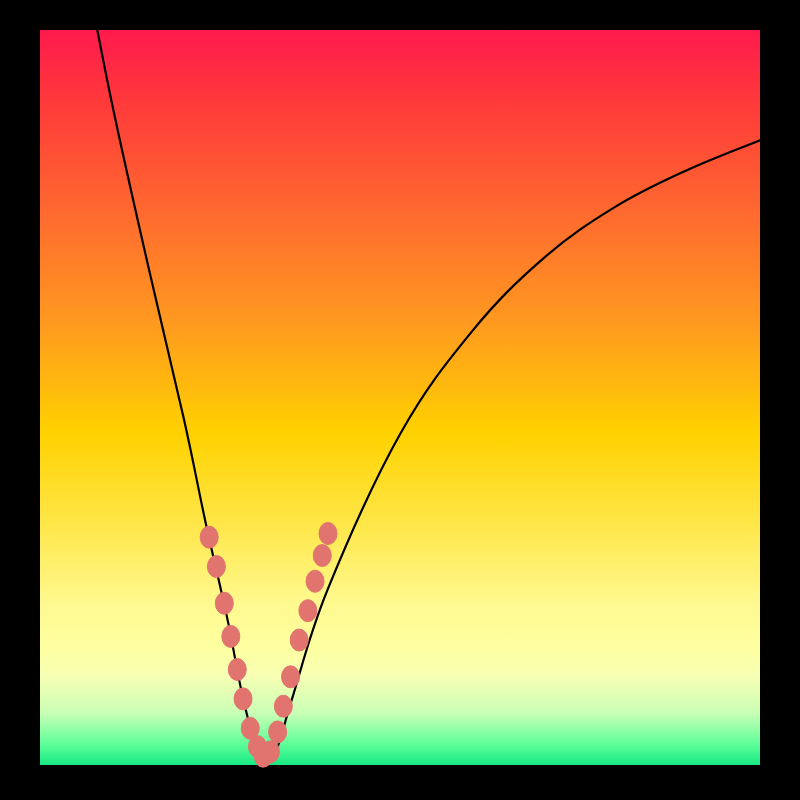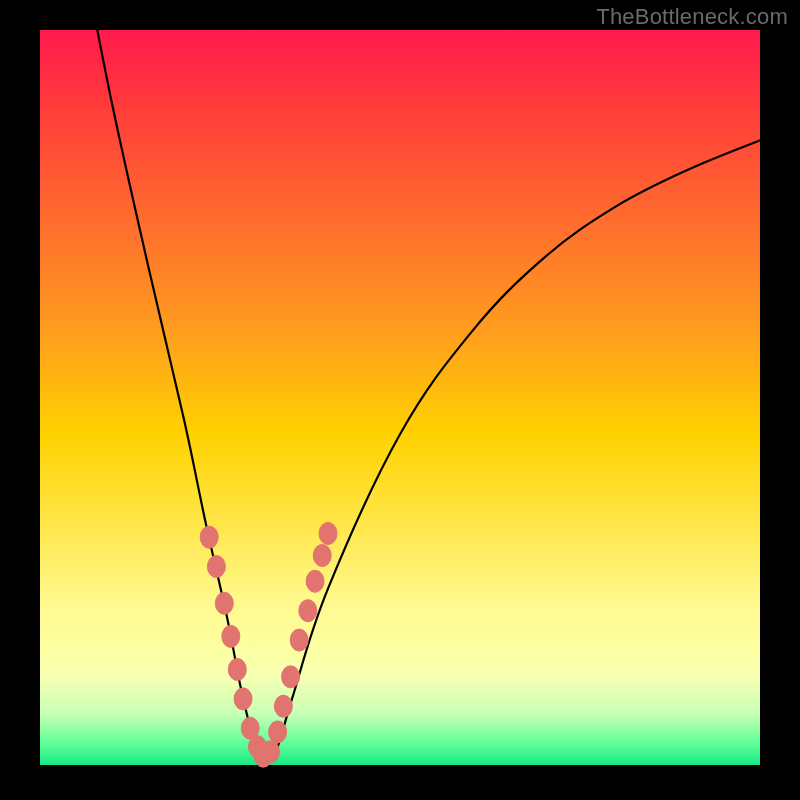--- a/index.html
+++ b/index.html
@@ -64,21 +64,20 @@
   }
   .bead {
     fill: #e2746f;
     stroke: #e2746f;
   }
 </style>
 </head>
 <body>
 
 <div class="frame">
-  <div class="watermark">TheBottleneck.com</div>
   <div class="plot-area">
     <svg class="overlay" viewBox="0 0 720 735" preserveAspectRatio="none">
       <path id="curve-path" class="curve" d="M 43.20 -73.50 C 48.38 -47.04, 60.34 17.93, 72.00 73.50 C 83.66 129.07, 95.04 178.31, 108.00 235.20 C 120.96 292.09, 133.63 343.25, 144.00 389.55 C 154.37 435.86, 157.82 456.73, 165.60 492.45 C 173.38 528.17, 180.72 557.57, 187.20 588.00 C 193.68 618.43, 196.42 638.35, 201.60 661.50 C 206.78 684.65, 211.46 704.72, 216.00 716.63 C 220.54 728.53, 222.91 727.65, 226.80 727.65 C 230.69 727.65, 233.06 727.21, 237.60 716.63 C 242.14 706.04, 242.93 697.29, 252.00 668.85 C 261.07 640.41, 268.56 606.23, 288.00 558.60 C 307.44 510.97, 334.08 450.56, 360.00 404.25 C 385.92 357.94, 406.08 333.10, 432.00 301.35 C 457.92 269.60, 478.08 250.34, 504.00 227.85 C 529.92 205.36, 550.08 192.28, 576.00 176.40 C 601.92 160.52, 622.08 151.56, 648.00 139.65 C 673.92 127.74, 707.04 115.54, 720.00 110.25"></path>
       <g id="beads">
           <ellipse cx="169.20" cy="507.15" rx="9" ry="11" class="bead"></ellipse>
           <ellipse cx="176.40" cy="536.55" rx="9" ry="11" class="bead"></ellipse>
           <ellipse cx="184.32" cy="573.30" rx="9" ry="11" class="bead"></ellipse>
           <ellipse cx="190.80" cy="606.38" rx="9" ry="11" class="bead"></ellipse>
           <ellipse cx="197.28" cy="639.45" rx="9" ry="11" class="bead"></ellipse>
           <ellipse cx="203.04" cy="668.85" rx="9" ry="11" class="bead"></ellipse>

